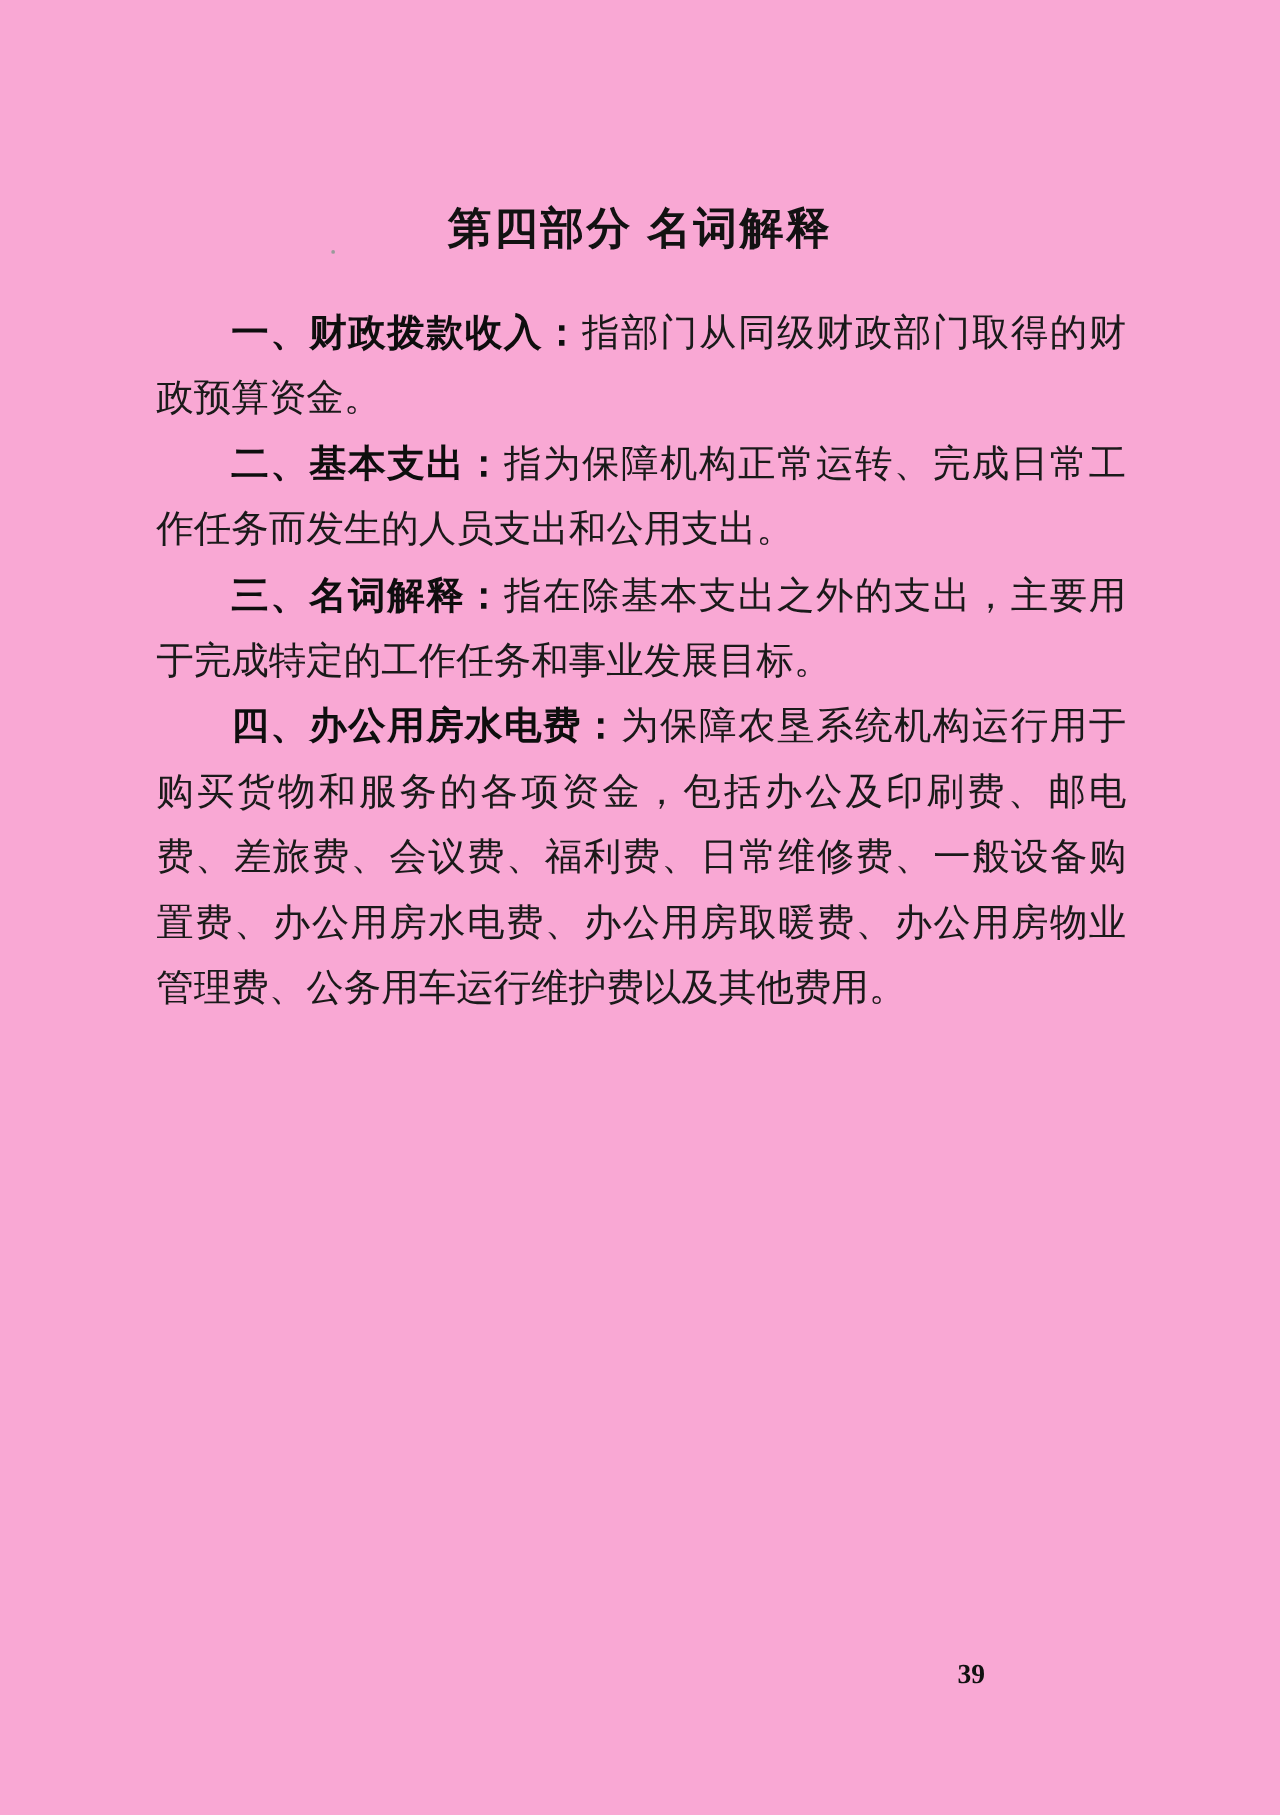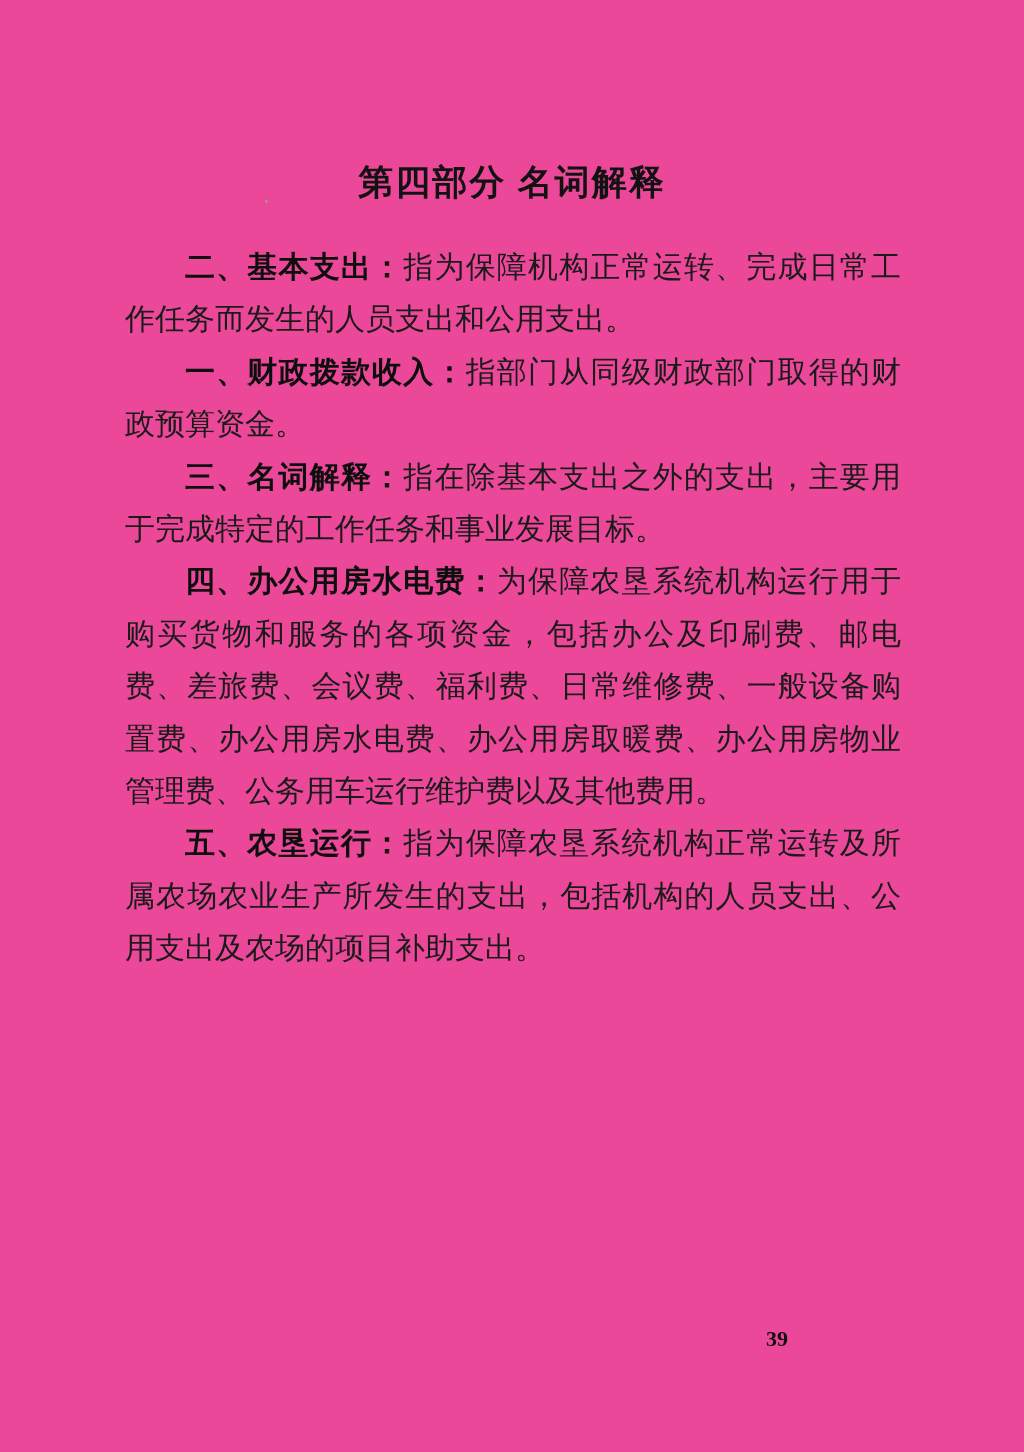--- a/index.html
+++ b/index.html
@@ -4,21 +4,21 @@
 <style>
   html, body {
     margin: 0;
     padding: 0;
     background: #ffffff;
   }
   .page {
     position: relative;
     width: 1024px;
     height: 1452px;
-    background: #ec4899;
+    background: #f9a8d4;
     overflow: hidden;
     color: #161616;
   }
   .doc-title {
     position: absolute;
     top: 136px;
     left: 0;
     width: 100%;
     text-align: center;
     font-family: "Liberation Sans", sans-serif;
@@ -75,27 +75,26 @@
 <body>
 
 <div class="page">
 
   <h1 class="doc-title">第四部分 名词解释</h1>
 
   <div class="scan-speck"></div>
 
   <div class="content">
 
+    <p class="para"><span class="term">一、财政拨款收入：</span><span class="definition">指部门从同级财政部门取得的财政预算资金。</span></p>
+
     <p class="para"><span class="term">二、基本支出：</span><span class="definition">指为保障机构正常运转、完成日常工作任务而发生的人员支出和公用支出。</span></p>
-
-    <p class="para"><span class="term">一、财政拨款收入：</span><span class="definition">指部门从同级财政部门取得的财政预算资金。</span></p>
 
     <p class="para"><span class="term">三、名词解释：</span><span class="definition">指在除基本支出之外的支出，主要用于完成特定的工作任务和事业发展目标。</span></p>
 
     <p class="para"><span class="term">四、办公用房水电费：</span><span class="definition">为保障农垦系统机构运行用于购买货物和服务的各项资金，包括办公及印刷费、邮电费、差旅费、会议费、福利费、日常维修费、一般设备购置费、办公用房水电费、办公用房取暖费、办公用房物业管理费、公务用车运行维护费以及其他费用。</span></p>
 
-    <p class="para"><span class="term">五、农垦运行：</span><span class="definition">指为保障农垦系统机构正常运转及所属农场农业生产所发生的支出，包括机构的人员支出、公用支出及农场的项目补助支出。</span></p>
 
   </div>
 
   <div class="page-number">39</div>
 
 </div>
 
 </body></html>

